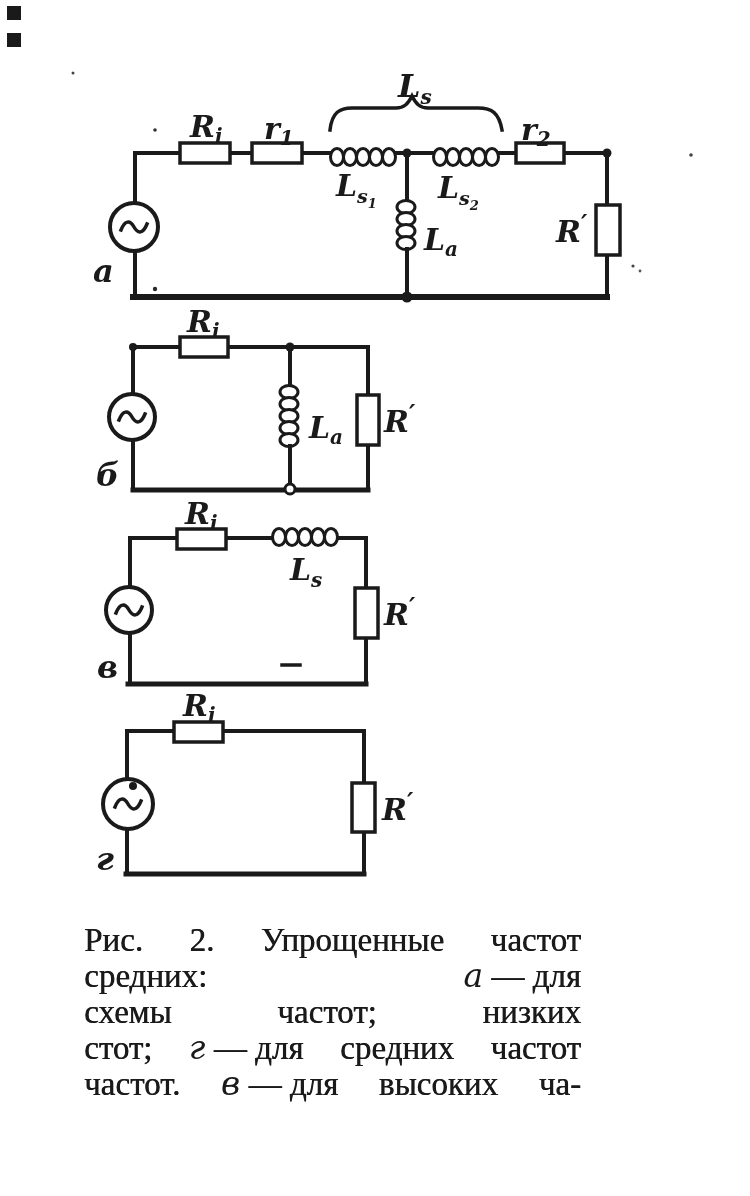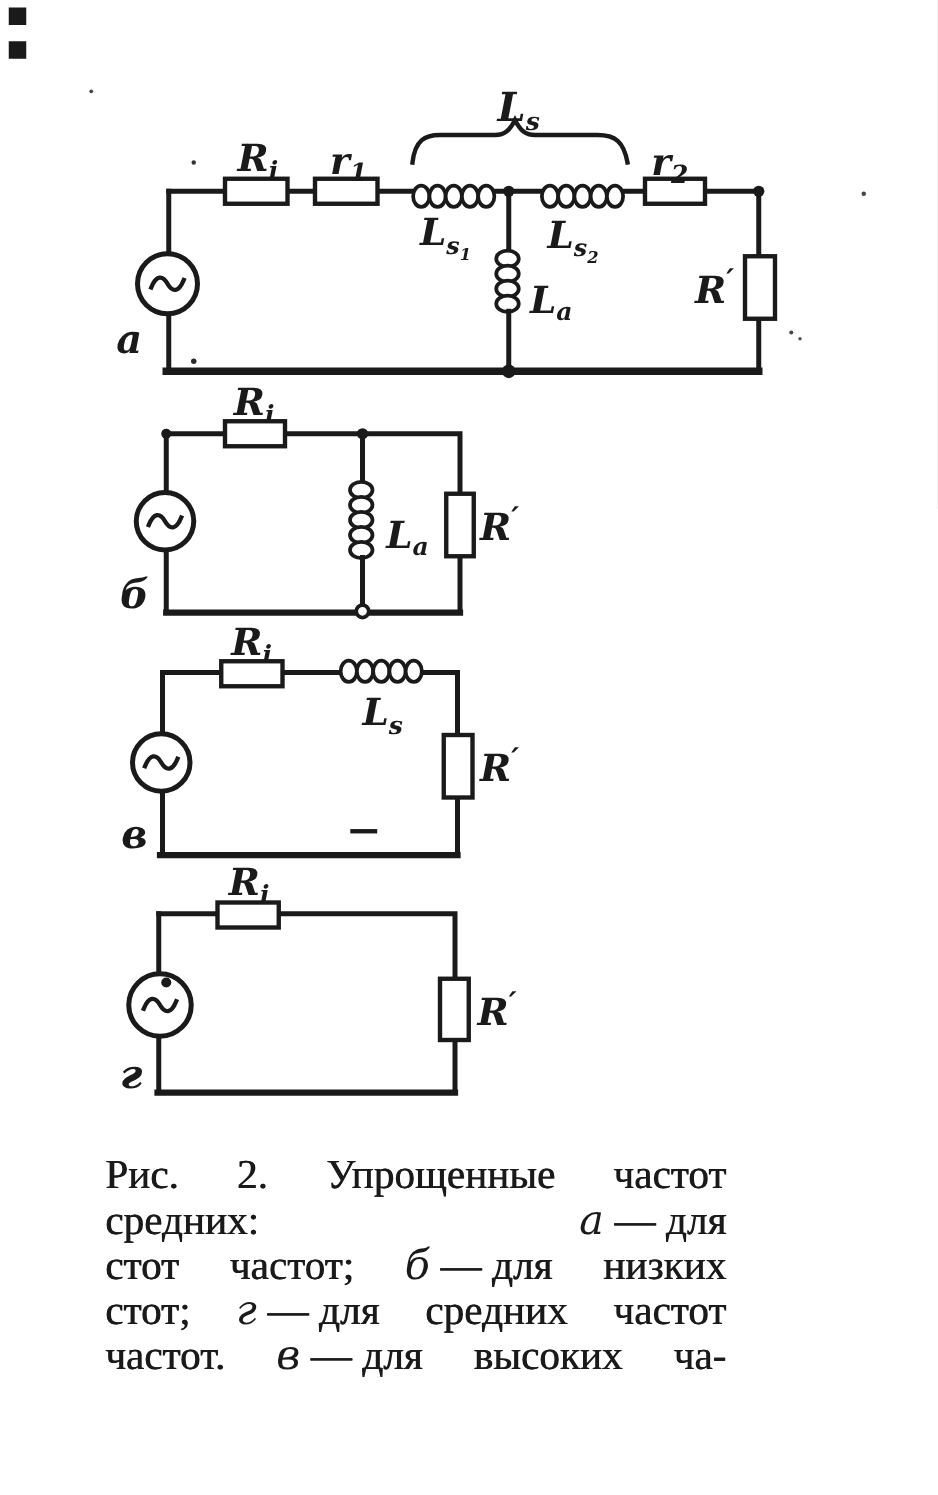--- a/index.html
+++ b/index.html
@@ -190,23 +190,22 @@
         <span>Рис.</span>
         <span>2.</span>
         <span class="b">Упрощенные</span>
         <span class="b">частот</span>
       </div>
       <div class="cap-line">
         <span class="b">средних:</span>
         <span><span class="it">а</span><span> — для</span></span>
       </div>
       <div class="cap-line">
-        <span>стот</span>
+        <span>схемы</span>
         <span>частот;</span>
-        <span><span class="it">б</span><span> — для</span></span>
         <span>низких</span>
       </div>
       <div class="cap-line">
         <span>стот;</span>
         <span><span class="it">г</span><span> — для</span></span>
         <span>средних</span>
         <span>частот</span>
       </div>
       <div class="cap-line">
         <span>частот.</span>

